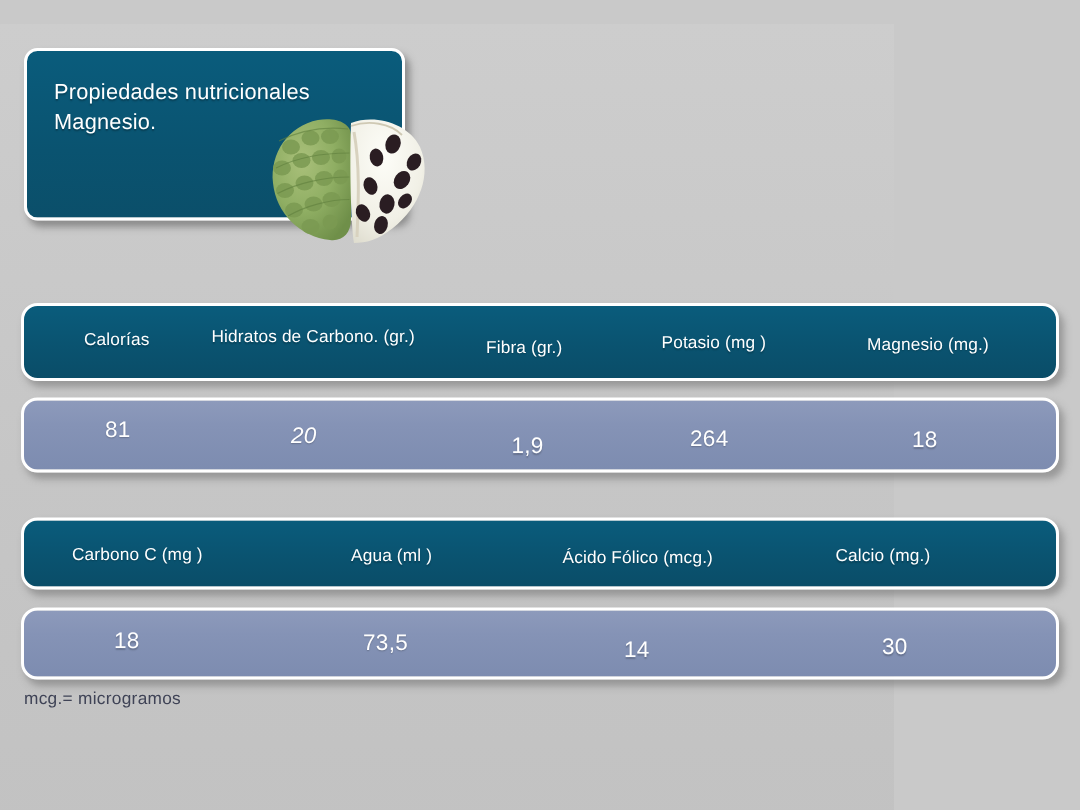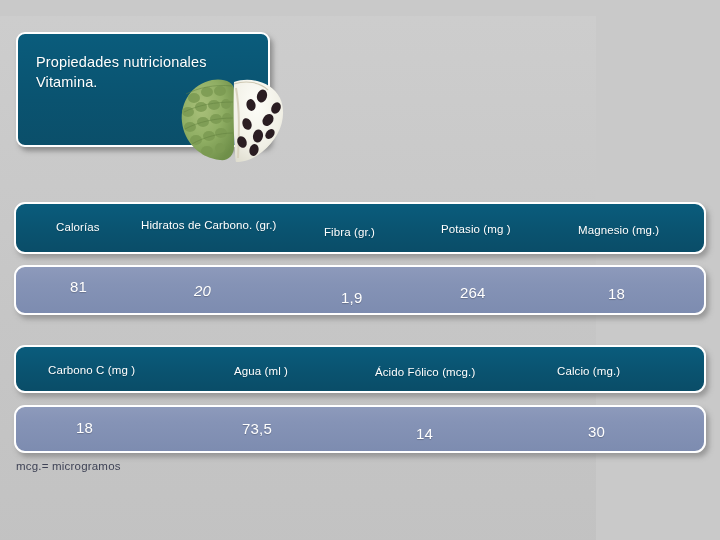--- a/index.html
+++ b/index.html
@@ -112,21 +112,21 @@
   }
 </style>
 </head>
 <body>
 
 <div class="slide">
 
   <div class="title-card">
     <div class="title-text">
       <div>Propiedades nutricionales</div>
-      <div>Vitamina.</div>
+      <div>Magnesio.</div>
     </div>
   </div>
 
   <div class="fruit">
     <svg viewBox="0 0 116 92" xmlns="http://www.w3.org/2000/svg">
       <defs>
         <radialGradient id="rind" cx="38%" cy="35%" r="75%">
           <stop offset="0%" stop-color="#a9c07a"></stop>
           <stop offset="55%" stop-color="#8fae63"></stop>
           <stop offset="100%" stop-color="#6f8f49"></stop>

